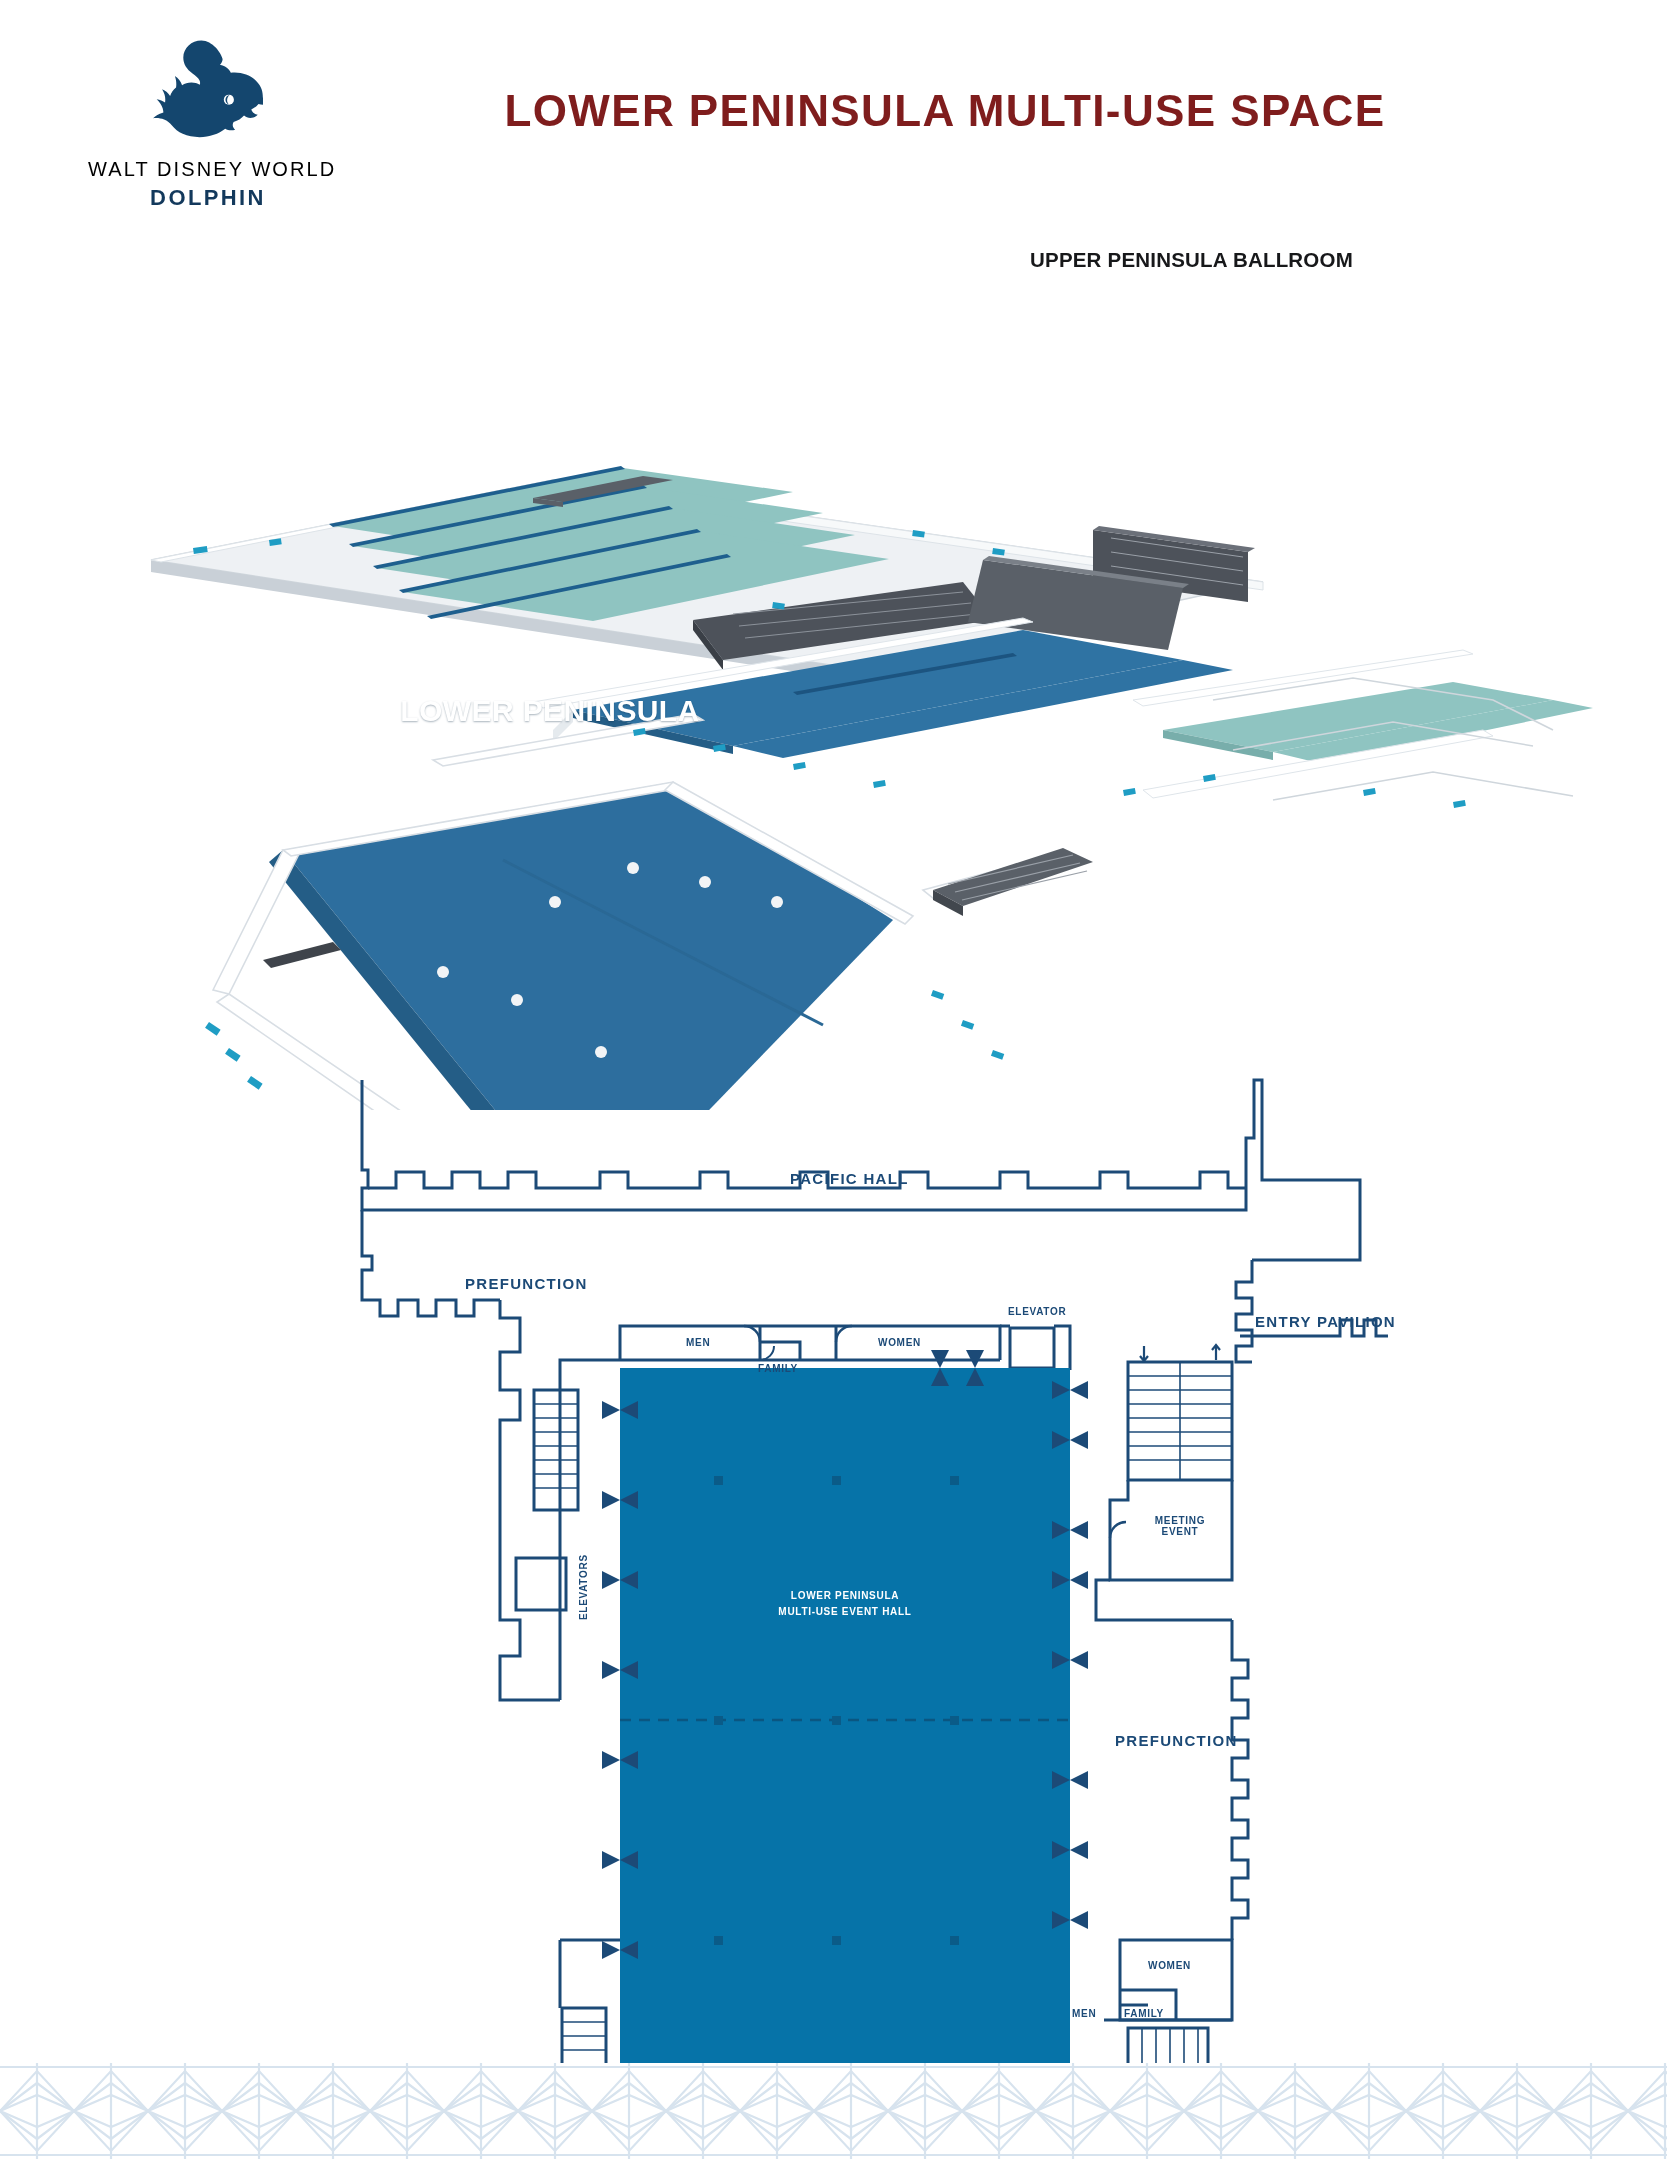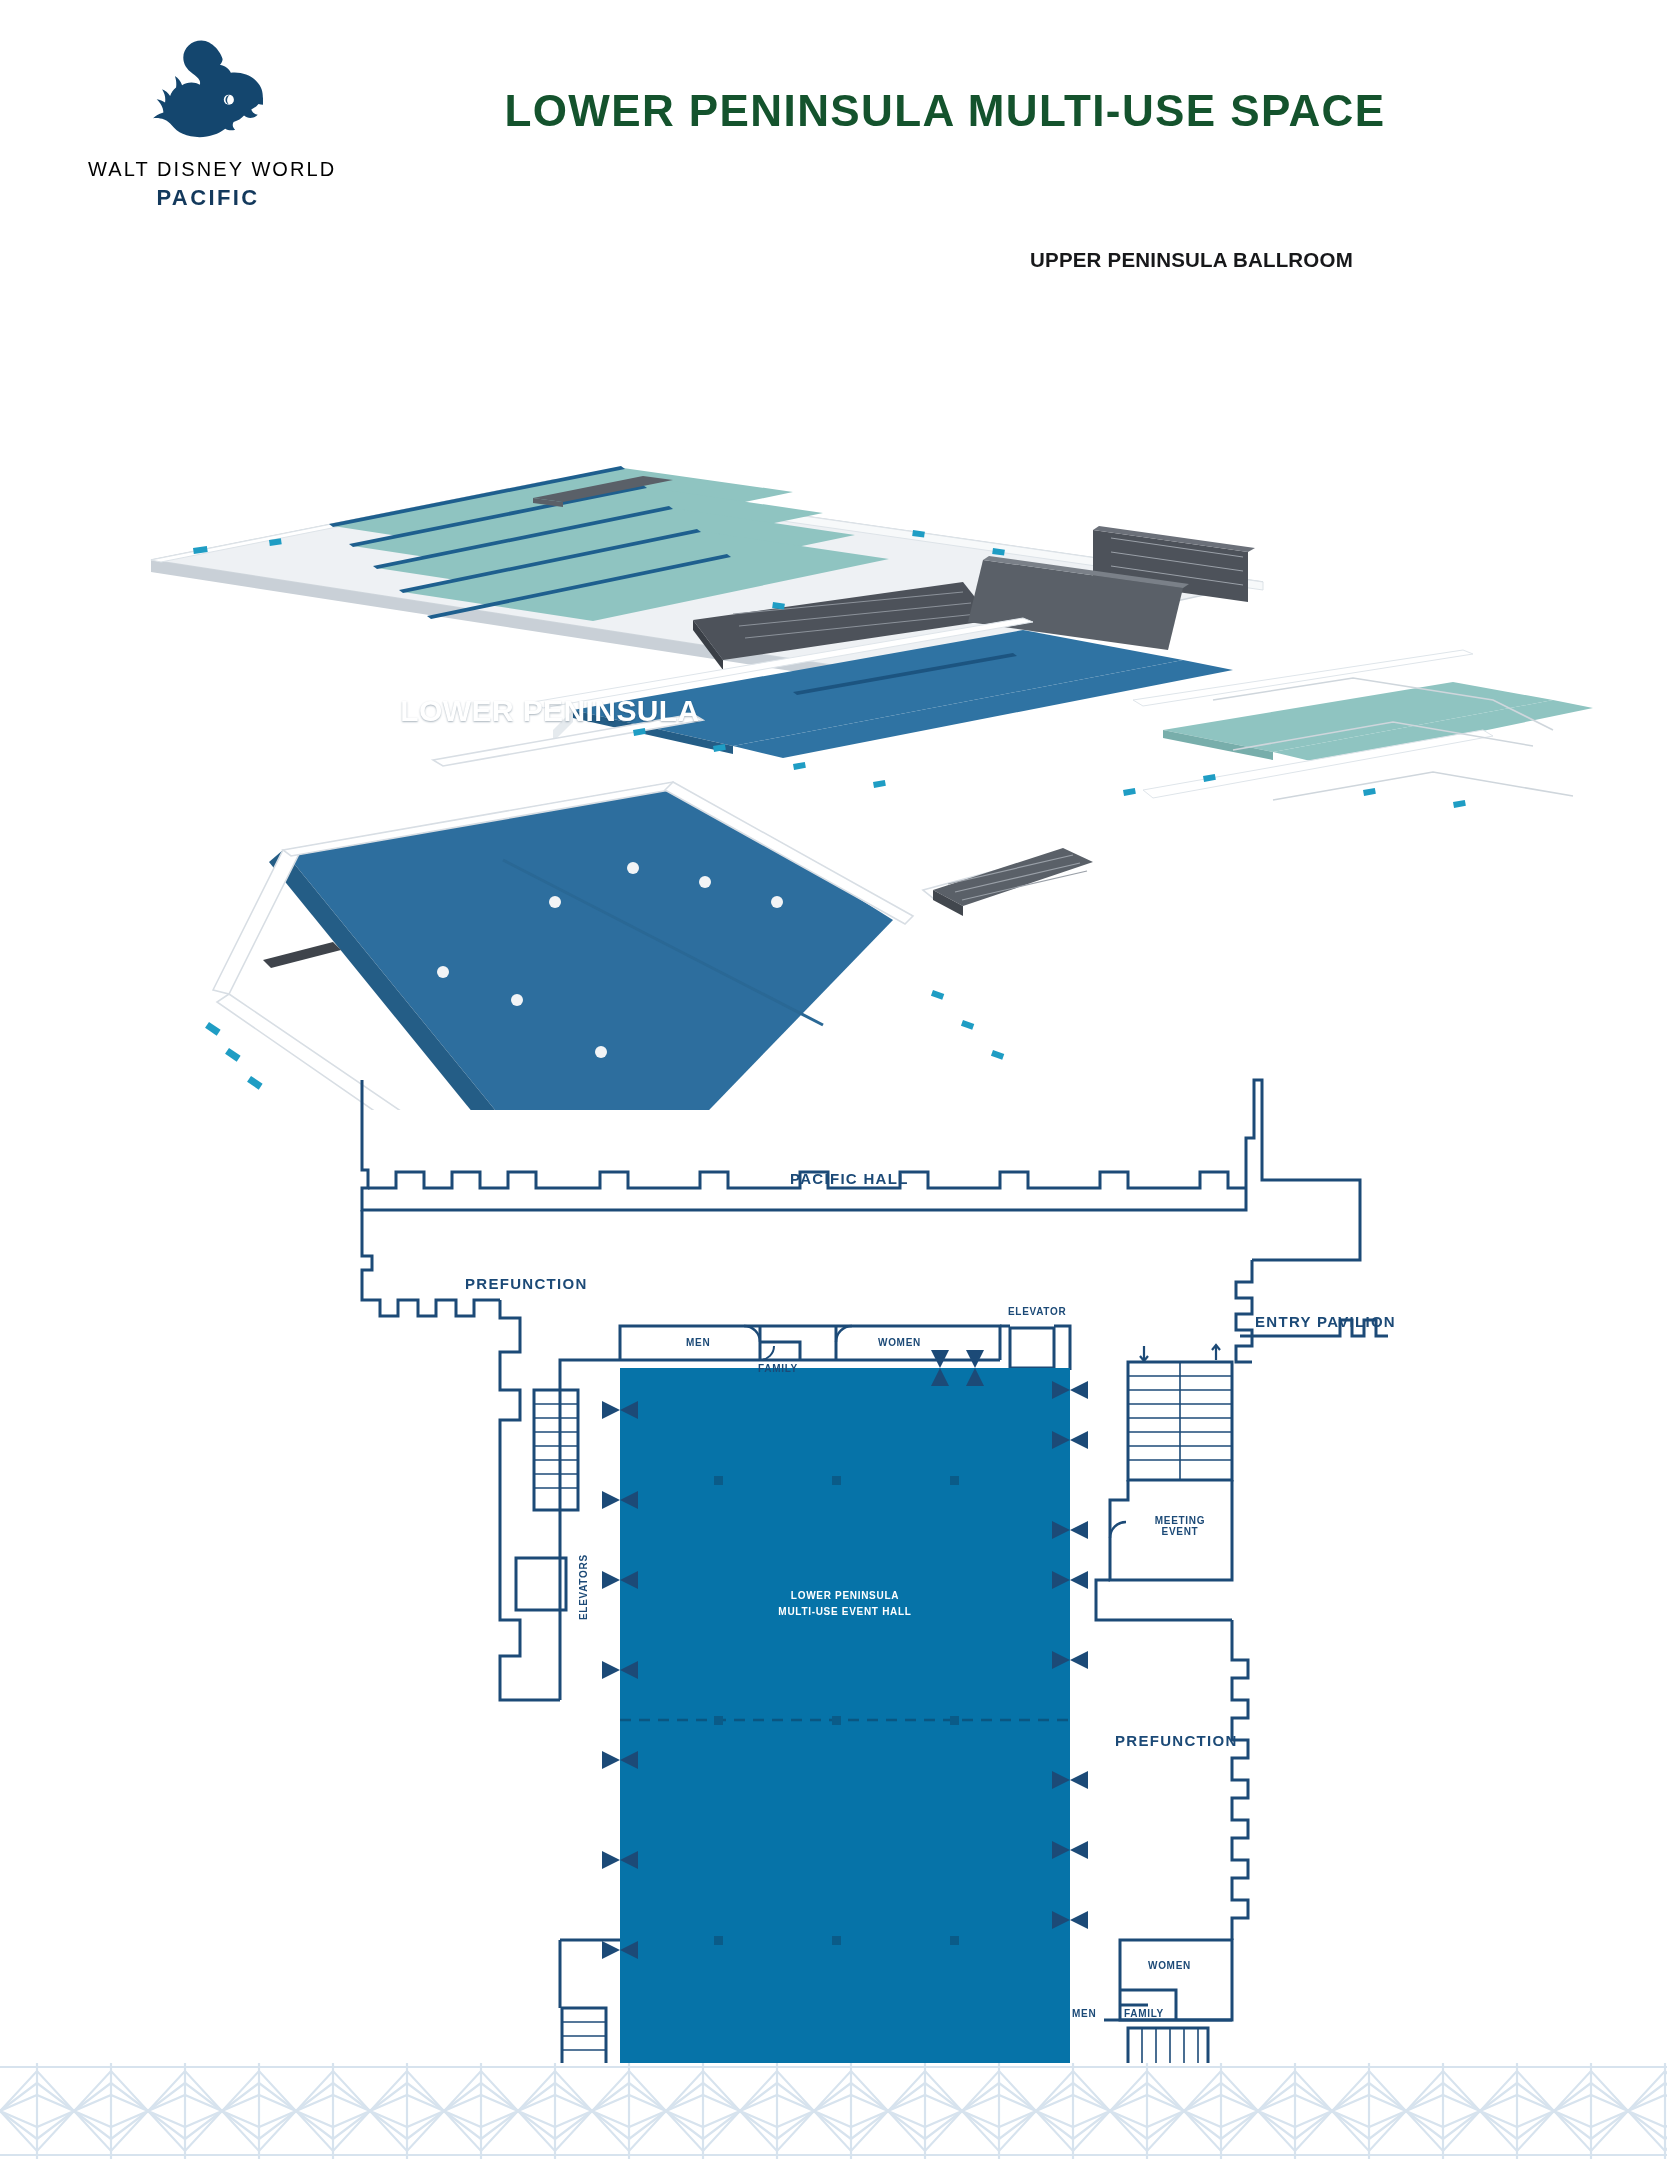--- a/index.html
+++ b/index.html
@@ -18,21 +18,21 @@
   .brand-line1 {
     font-size: 20px; letter-spacing: 2.1px; color: #000000;
     font-weight: 400; margin-top: 10px; white-space: nowrap;
   }
   .brand-line2 {
     font-size: 22px; letter-spacing: 2.4px; color: #13395c;
     font-weight: 700; margin-top: 4px;
   }
   .doc-title {
     position: absolute; left: 330px; top: 86px; width: 1230px;
-    text-align: center; color: #14532d;
+    text-align: center; color: #7f1d1d;
     font-size: 44px; font-weight: 700; letter-spacing: 1.4px;
     font-family: "Liberation Sans", sans-serif;
   }
 
   
   .iso-wrap { position: absolute; left: 0; top: 230px; width: 1667px; height: 880px; padding-left: 33px; }
   .iso-svg { display: block; width: 1667px; height: 880px; }
   .iso-label {
     position: absolute; font-weight: 700; color: #ffffff;
     text-align: center; line-height: 1.28; letter-spacing: 0.4px;
@@ -72,21 +72,21 @@
 
     <div class="brand">
       <svg class="brand-logo" viewBox="0 0 100 102">
         <g fill="#14466e">
           <path d="M44 4c-9 0-16.5 6.8-16.5 15.6 0 6.2 3.2 10.6 8.4 14.6 3.1 2.4 5.2 4 6.3 6.1.4.8.6 1.6.6 2.4 0 .6-.1 1.1-.3 1.6-2.2-1.3-4.8-2-7.6-2-3.2 0-6.1.9-8.5 2.5-1.1-3.4-3.4-6.3-6.6-8.3 1.3 3.6 1.6 7.1 1.1 10.4-2.5 2-4.4 4.7-5.4 7.8-1.6-2.7-4.1-4.9-7.3-6.2 2 3.2 2.9 6.4 2.9 9.4 0 .9-.1 1.8-.2 2.7-2-1.6-4.6-2.7-7.6-3.1 2.8 2.6 4.5 5.4 5.4 8.2.4 1.4.6 2.7.7 4-.2 0-.4 0-.6.1C5 71 2.4 72.4 0 74.8c3.9-.4 7.2.1 10 1.2 2.9 1.2 5.2 3.1 7 5.3 2.6 3.3 6 6 10 7.8 4.6 2 9.8 3 15.3 3 9.2 0 17.5-2.9 23.4-7.6 1.6.9 3.4 1.4 5.4 1.4 1.3 0 2.5-.2 3.7-.6-1.4-1-2.3-2.5-2.3-4.2 0-1 .3-1.9.8-2.7 3.9-1.1 7.2-3.2 9.5-5.9 1.6 1.3 3.6 2.1 5.8 2.1 2.6 0 5-1.1 6.7-2.8-2.9-.5-5.1-2.4-5.9-4.9 2.6-1.2 4.9-2.9 6.6-5 1.4.5 3 .8 4.6.8 1.4 0 2.7-.2 4-.6-2.5-1.3-4.2-3.5-4.6-6-.1-.5-.1-1-.1-1.5 0-5.6-2.6-10.7-6.9-14.5-4.7-4.2-11.3-6.8-18.7-6.8-1.2 0-2.3.1-3.5.2-.4-1-1-1.9-1.7-2.8-2-2.4-4.9-4-8.2-4.6 1.5-1.3 2.4-3.1 2.4-5.1C62.3 15.6 54.1 4 44 4z"></path>
           <circle cx="69" cy="58" r="4.6" fill="#ffffff"></circle>
           <path d="M69.6 53.8c-2.1.3-3.7 2.1-3.7 4.3 0 2 1.3 3.6 3.1 4.2-1-.9-1.6-2.2-1.6-3.7 0-1.9 1-3.6 2.2-4.8z" fill="#14466e"></path>
         </g>
       </svg>
       <div class="brand-line1">WALT DISNEY WORLD</div>
-      <div class="brand-line2">PACIFIC</div>
+      <div class="brand-line2">DOLPHIN</div>
     </div>
 
     <div class="doc-title">LOWER PENINSULA MULTI-USE SPACE</div>
   </div>
 
   <div class="iso-wrap">
     <svg class="iso-svg" viewBox="0 0 1667 880">
       <defs>
         <linearGradient id="gslab" x1="0" y1="0" x2="0" y2="1">
           <stop offset="0" stop-color="#f4f6f8"></stop>

